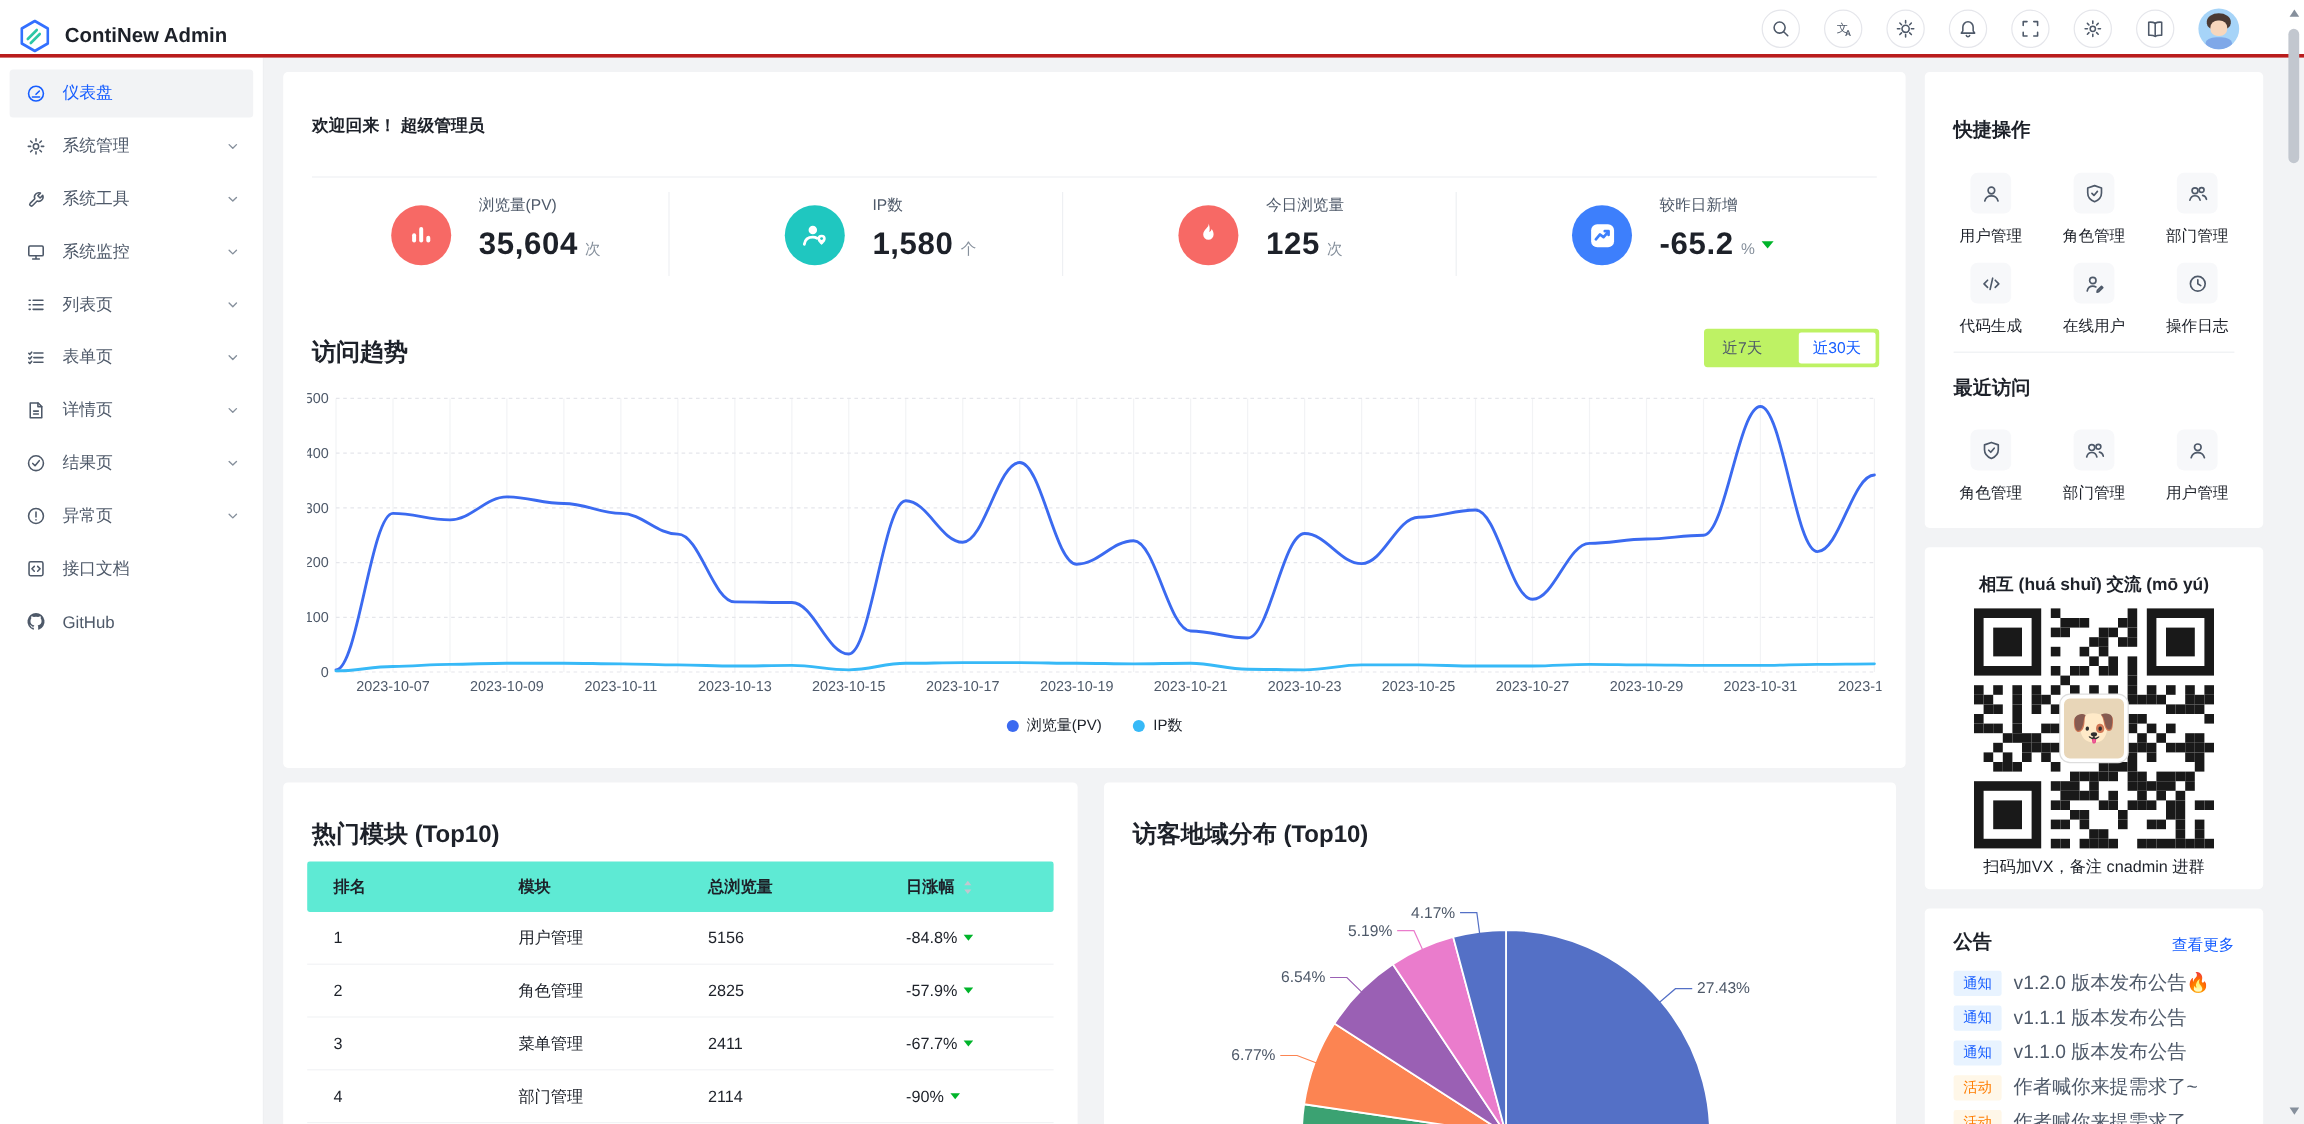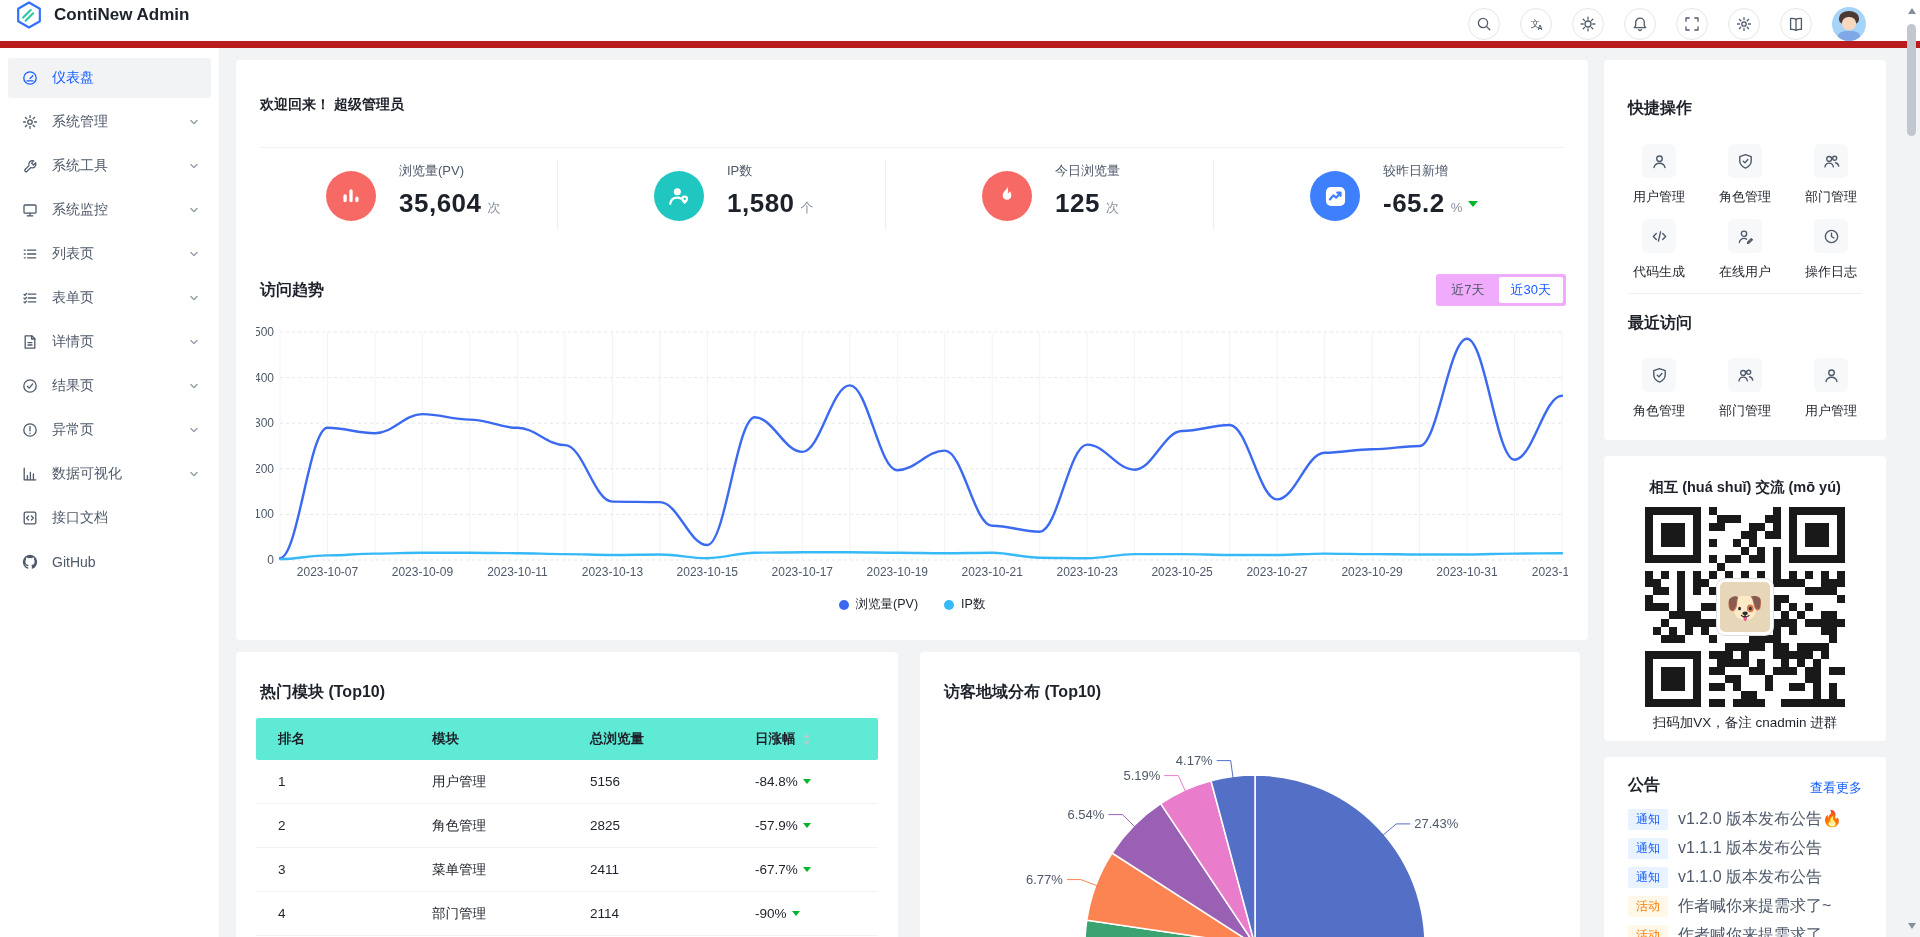--- a/index.html
+++ b/index.html
@@ -1,53 +1,53 @@
 <!DOCTYPE html>
 <html><head>
 <meta charset="utf-8">
 <style>
 *{margin:0;padding:0;box-sizing:border-box}
 html,body{width:1920px;height:937px;overflow:hidden}
 body{font-family:"Liberation Sans","DejaVu Sans",sans-serif;background:#f2f3f5;color:#1d2129;font-size:14px}
 #app{position:relative;width:1920px;height:937px;overflow:hidden}
 
-.hdr{position:absolute;top:0;left:0;right:0;height:48px;background:#fff;border-bottom:7px solid #b91c1c;z-index:6;display:flex;align-items:flex-start}
+.hdr{position:absolute;top:0;left:0;right:0;height:48px;background:#fff;border-bottom:3px solid #b91c1c;z-index:6;display:flex;align-items:flex-end}
 .logo{display:flex;align-items:center;gap:10px;padding-left:14px}
 .logo-title{font-size:17px;font-weight:700;color:#1d2129}
 .hdr-right{position:absolute;right:54px;top:0;height:48px;display:flex;align-items:center;gap:20px}
 .hicon{width:32px;height:32px;border:1px solid #e5e6eb;border-radius:50%;display:flex;align-items:center;justify-content:center;color:#4e5969;cursor:pointer;background:#fff}
 .avatar{width:34px;height:34px;border-radius:50%;background:#a6d4f8;position:relative;overflow:hidden;cursor:pointer}
 .avatar .hair{position:absolute;left:7px;top:4px;width:20px;height:14px;background:#4a3a33;border-radius:50% 50% 40% 40%}
 .avatar .face{position:absolute;left:10px;top:10px;width:14px;height:13px;background:#f7d7bd;border-radius:45%}
 .avatar .body{position:absolute;left:6px;top:24px;width:22px;height:12px;background:#7fa8e8;border-radius:40% 40% 0 0}
 
 .side{position:absolute;top:48px;left:0;bottom:0;width:220px;background:#fff;border-right:1px solid #eff0f2;padding:10px 8px;z-index:5}
 .side-item{height:40px;margin-bottom:4px;border-radius:3px;display:flex;align-items:center;padding:0 10px 0 14px;gap:14px;color:#4e5969;font-size:14px;cursor:pointer}
 .side-item.active{background:#f2f3f5;color:#165dff}
 .side-item .lbl{flex:1;white-space:nowrap;overflow:hidden}
 .side-item .chev{color:#86909c;display:flex}
 .collapse-btn{position:absolute;left:183px;bottom:10px;width:26px;height:26px;border-radius:4px;background:#f5f6f7;display:flex;align-items:center;justify-content:center;color:#4e5969;cursor:pointer}
 
 #main{position:absolute;left:220px;top:48px;right:0;bottom:0;overflow:hidden}
 .card{position:absolute;background:#fff;border-radius:4px}
-.card-title{font-size:16px;font-weight:600;color:#1d2129}
+.card-title{font-size:20px;font-weight:600;color:#1d2129}
 
 #bigcard{left:16px;top:12px;width:1352px;height:580px}
 .welcome{position:absolute;left:24px;top:36px;font-size:14px;font-weight:700}
 .divider-h{position:absolute;left:24px;right:24px;top:87px;height:1px;background:#eef0f3}
 .stat-col{position:absolute;top:96px;width:328px;height:100px}
 .stat-icon{position:absolute;left:66px;top:15px;width:50px;height:50px;border-radius:50%;display:flex;align-items:center;justify-content:center}
 .stat-texts{position:absolute;left:139px;top:6px}
 .stat-label{font-size:13px;color:#4e5969}
 .stat-valrow{margin-top:8px;display:flex;align-items:baseline}
 .stat-value{font-size:26px;font-weight:700;color:#1d2129;letter-spacing:.5px}
 .stat-unit{font-size:13px;color:#86909c;margin-left:6px}
 .stat-div{position:absolute;top:100px;width:1px;height:70px;background:#eef0f3}
 .trend-title{position:absolute;left:24px;top:220px}
-.toggle{position:absolute;right:22px;top:214px;background:#f0abfc;border-radius:3px;padding:3px;display:flex;gap:2px}
+.toggle{position:absolute;right:22px;top:214px;background:#bef264;border-radius:3px;padding:3px;display:flex;gap:18px}
 .toggle .opt{font-size:13px;padding:4px 12px;border-radius:2px;color:#4e5969;cursor:pointer}
 .toggle .opt.sel{background:#fff;color:#165dff}
 #trendsvg{position:absolute;left:20px;top:260px}
 .legend{position:absolute;left:0;right:0;top:536px;display:flex;justify-content:center;gap:26px}
 .legend-item{display:flex;align-items:center;gap:7px;font-size:12.5px;color:#1d2129;cursor:pointer}
 .legend-dot{width:10px;height:10px;border-radius:50%}
 
 #tablecard{left:16px;top:604px;width:662px;height:333px;overflow:hidden}
 #tablecard .card-title{position:absolute;left:24px;top:30px}
 .tbl{position:absolute;left:20px;right:20px;top:66px}
@@ -264,34 +264,20 @@
       </div>
       <div class="side-item">
         <span>
           <svg viewBox="0 0 16 16" width="16" height="16" fill="none" stroke="currentColor" stroke-width="1.3" stroke-linecap="round" stroke-linejoin="round" style="display:block">
             <circle cx="8" cy="8" r="6.2"></circle>
             <path d="M8 4.6v4.2"></path>
             <path d="M8 11.1v.3"></path>
           </svg>
         </span>
         <span class="lbl">异常页</span>
-        <span class="chev">
-          <svg viewBox="0 0 16 16" width="14" height="14" fill="none" stroke="currentColor" stroke-width="1.3" stroke-linecap="round" stroke-linejoin="round" style="display:block">
-            <path d="M4.5 6.3L8 9.8l3.5-3.5"></path>
-          </svg>
-        </span>
-      </div>
-      <div class="side-item">
-        <span>
-          <svg viewBox="0 0 16 16" width="16" height="16" fill="none" stroke="currentColor" stroke-width="1.3" stroke-linecap="round" stroke-linejoin="round" style="display:block">
-            <path d="M2.2 2.2v11.6h11.6"></path>
-            <path d="M5.4 13.8V9.6M8.4 13.8V6.4M11.4 13.8V8"></path>
-          </svg>
-        </span>
-        <span class="lbl">数据可视化</span>
         <span class="chev">
           <svg viewBox="0 0 16 16" width="14" height="14" fill="none" stroke="currentColor" stroke-width="1.3" stroke-linecap="round" stroke-linejoin="round" style="display:block">
             <path d="M4.5 6.3L8 9.8l3.5-3.5"></path>
           </svg>
         </span>
       </div>
       <div class="side-item">
         <span>
           <svg viewBox="0 0 16 16" width="16" height="16" fill="none" stroke="currentColor" stroke-width="1.3" stroke-linecap="round" stroke-linejoin="round" style="display:block">
             <rect x="2.2" y="2.2" width="11.6" height="11.6" rx="1.4"></rect>

